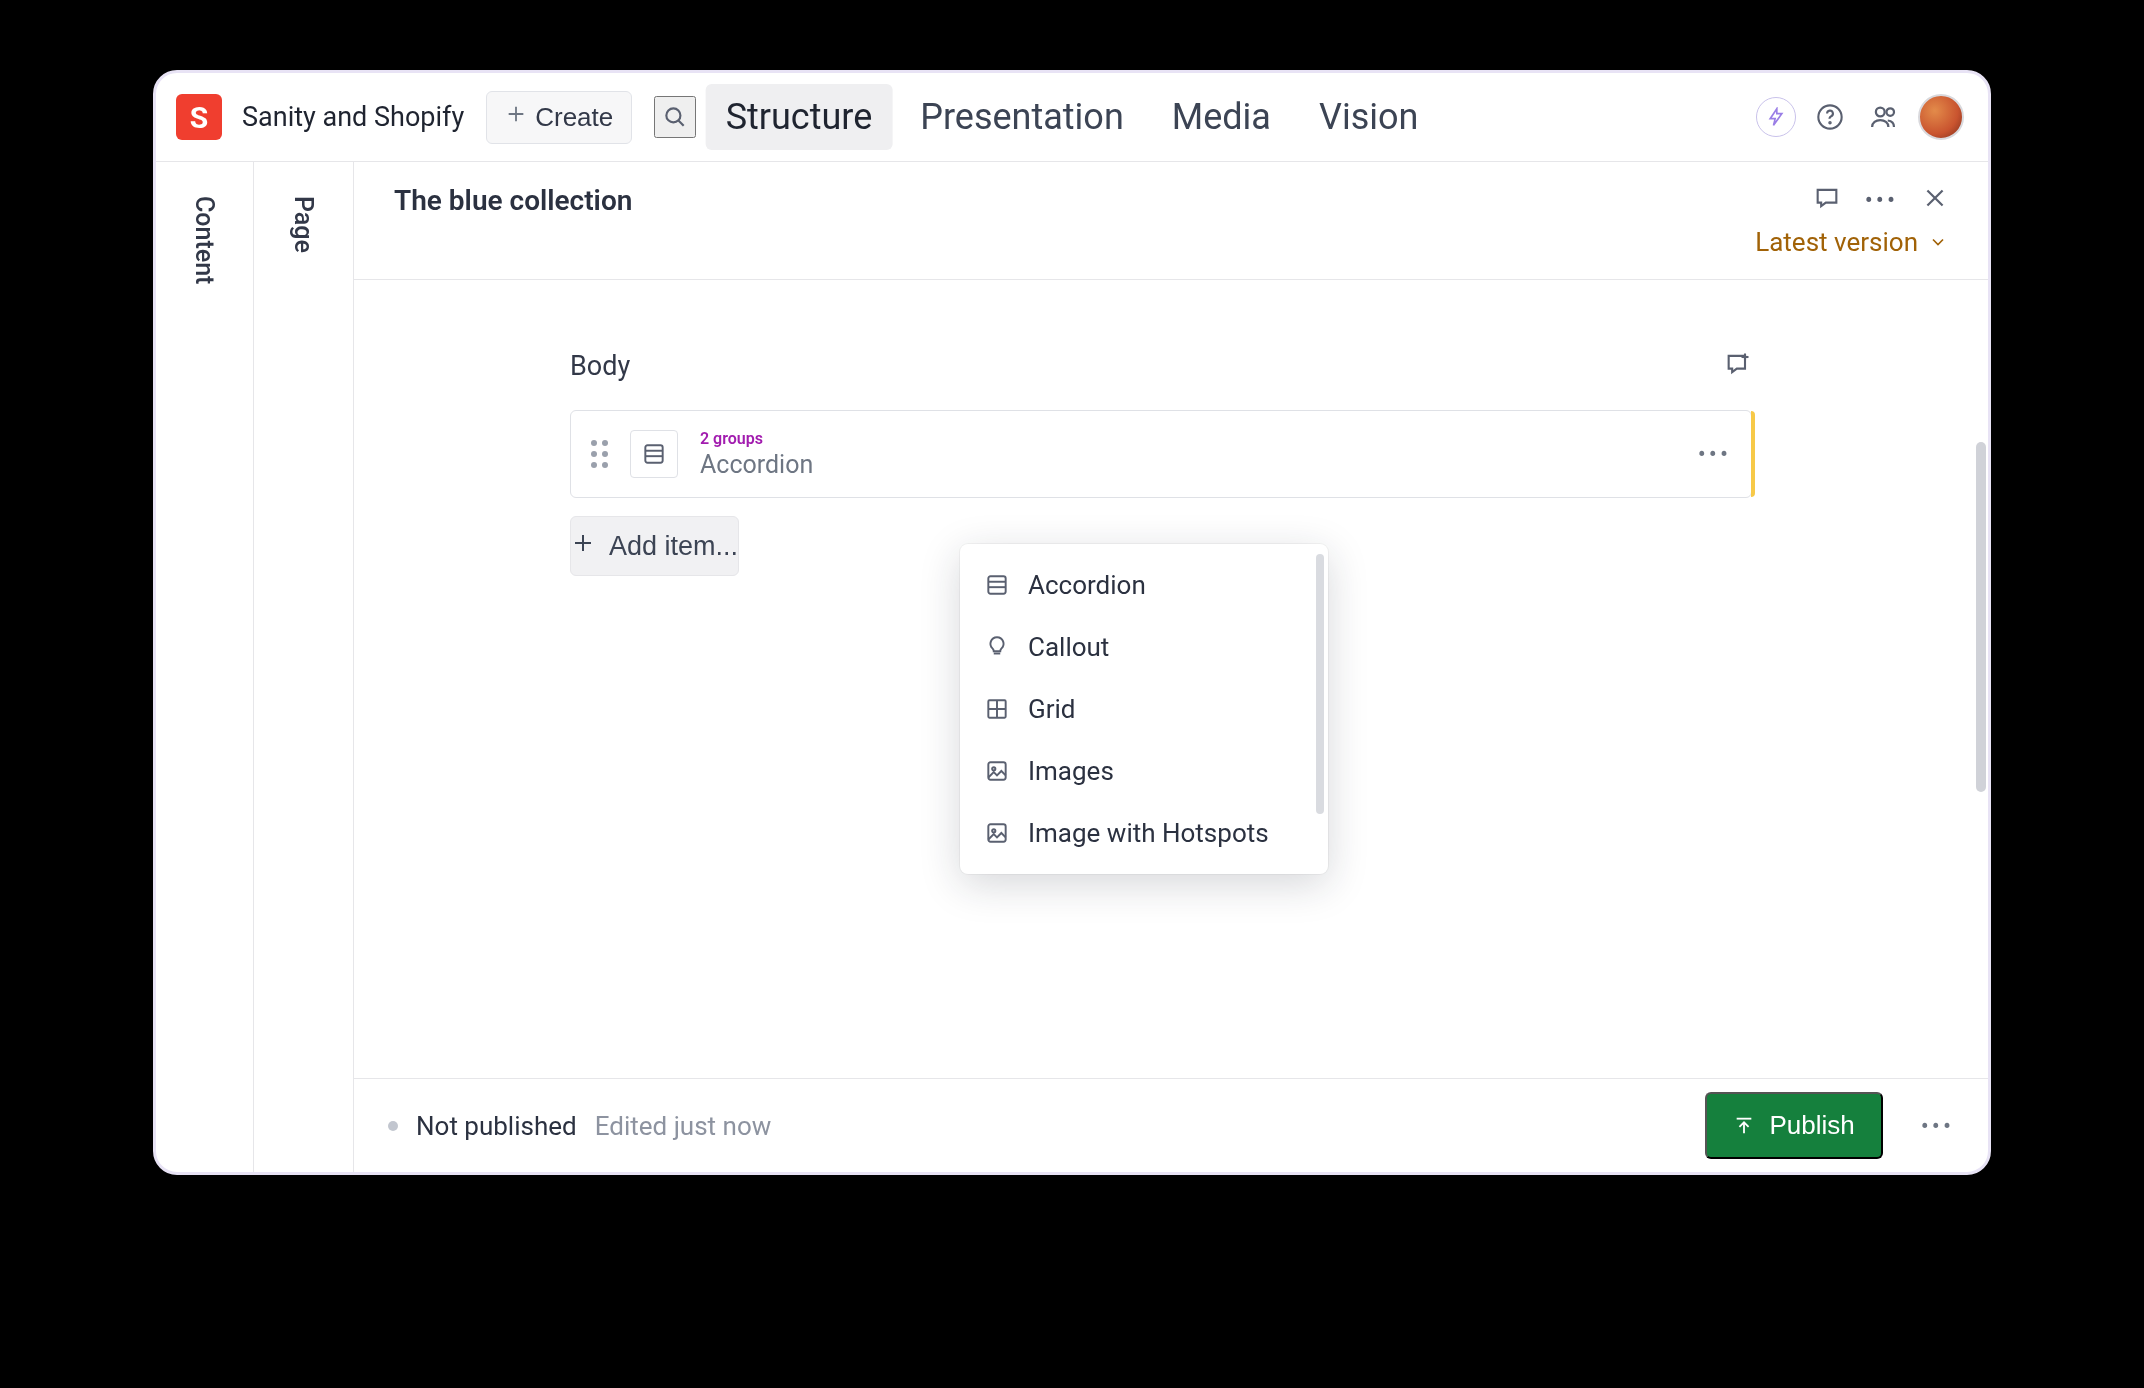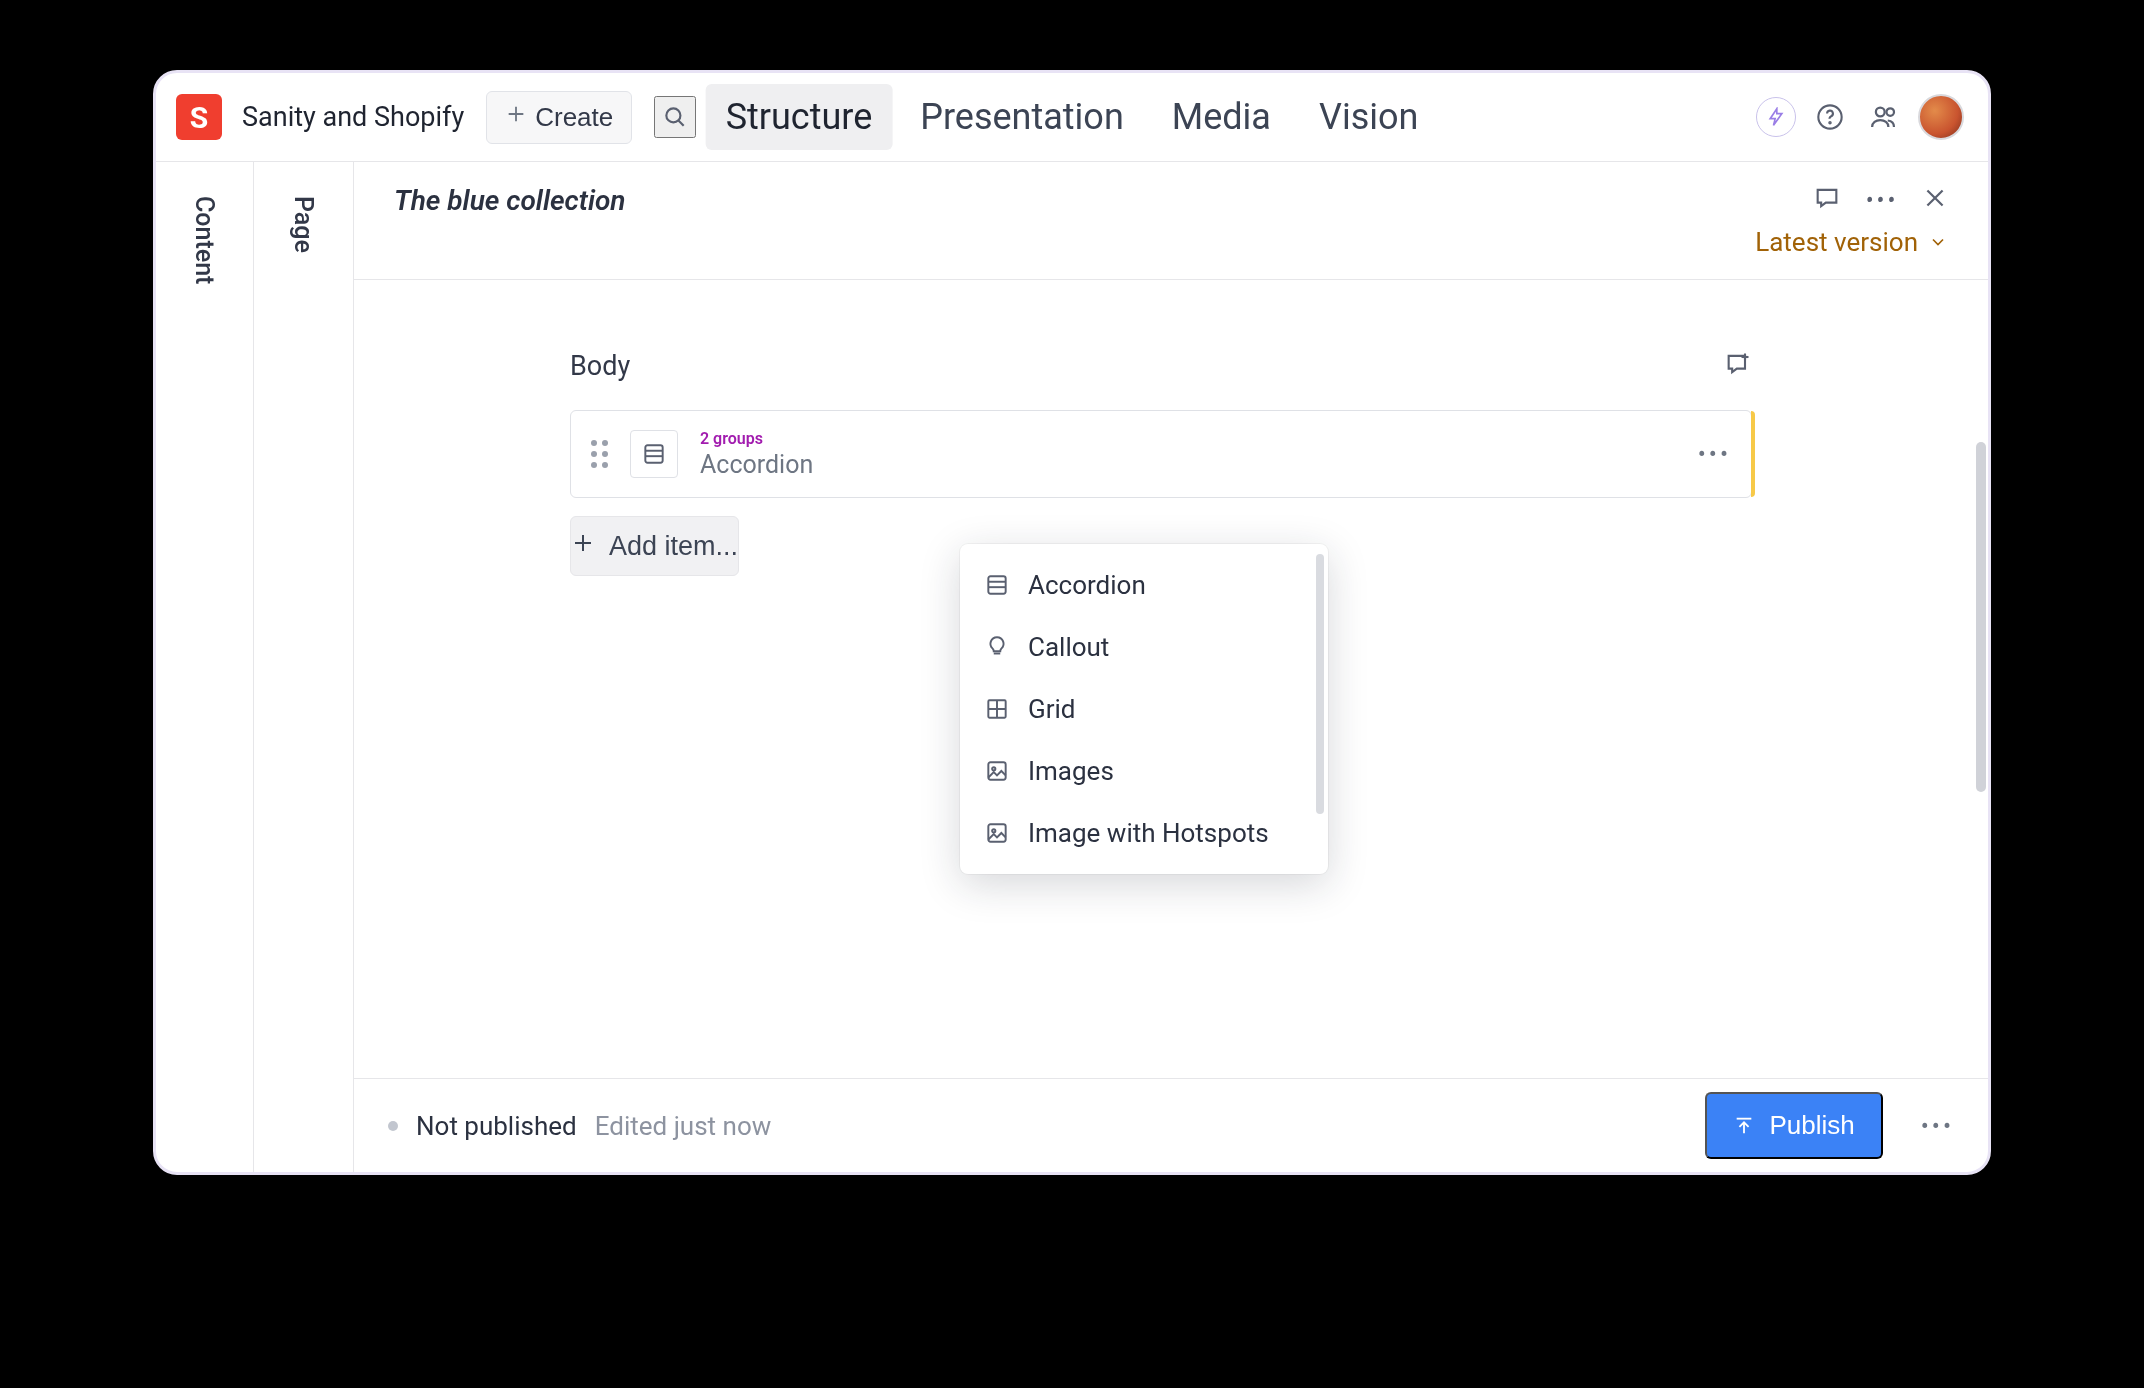--- a/index.html
+++ b/index.html
@@ -102,21 +102,21 @@
   .rail-label {
     writing-mode: vertical-rl;
     font-size: 25px;
     color:#323848;
     font-weight: 500;
   }
   .rail2 { width: 100px; }
   .main { flex:1; display:flex; flex-direction:column; position:relative;}
   .doc-header {
     padding: 22px 40px 10px 40px;
-    display:flex; align-items:flex-start; justify-content:space-between;font-style:italic;
+    display:flex; align-items:flex-start; justify-content:space-between;
   }
   .doc-title { font-size: 28px; font-weight:600; color:#2b3140; }
   .doc-header-actions { display:flex; align-items:center; gap:24px; color:#5a6070;}
   .version-row { padding: 0 40px 22px 40px; display:flex; justify-content:flex-end; }
   .version-sel { display:flex;align-items:center;gap:10px;font-size:26px;color:#a16207;}
   .divider { border-bottom:1px solid #e6e6e9; }
 
   .editor {
     flex:1; overflow:auto;
     padding: 70px 236px 0 216px;
@@ -188,21 +188,21 @@
     height:94px;
     display:flex;align-items:center;
     padding: 0 34px;
     gap:18px;
   }
   .status-dot { width:10px;height:10px;border-radius:50%;background:#c2c6cf;}
   .status-text { font-size:26px; color:#2b3140;}
   .status-sub { font-size:26px; color:#8d93a0;}
   .footer-spacer{flex:1;}
   .publish-btn {
-    background:#3b82f6; color:#fff;
+    background:#15803d; color:#fff;
     border-radius:6px;
     display:flex;align-items:center;gap:14px;
     padding: 16px 26px;
     font-size:26px;
   }
   .footer-more { color:#6e7683; font-size:24px; letter-spacing:3px; margin-left:20px;}
   .content-scroll{
     position:absolute; right:2px; top:280px; width:10px; height:350px;
     background:#d0d2d8; border-radius:5px;
   }

